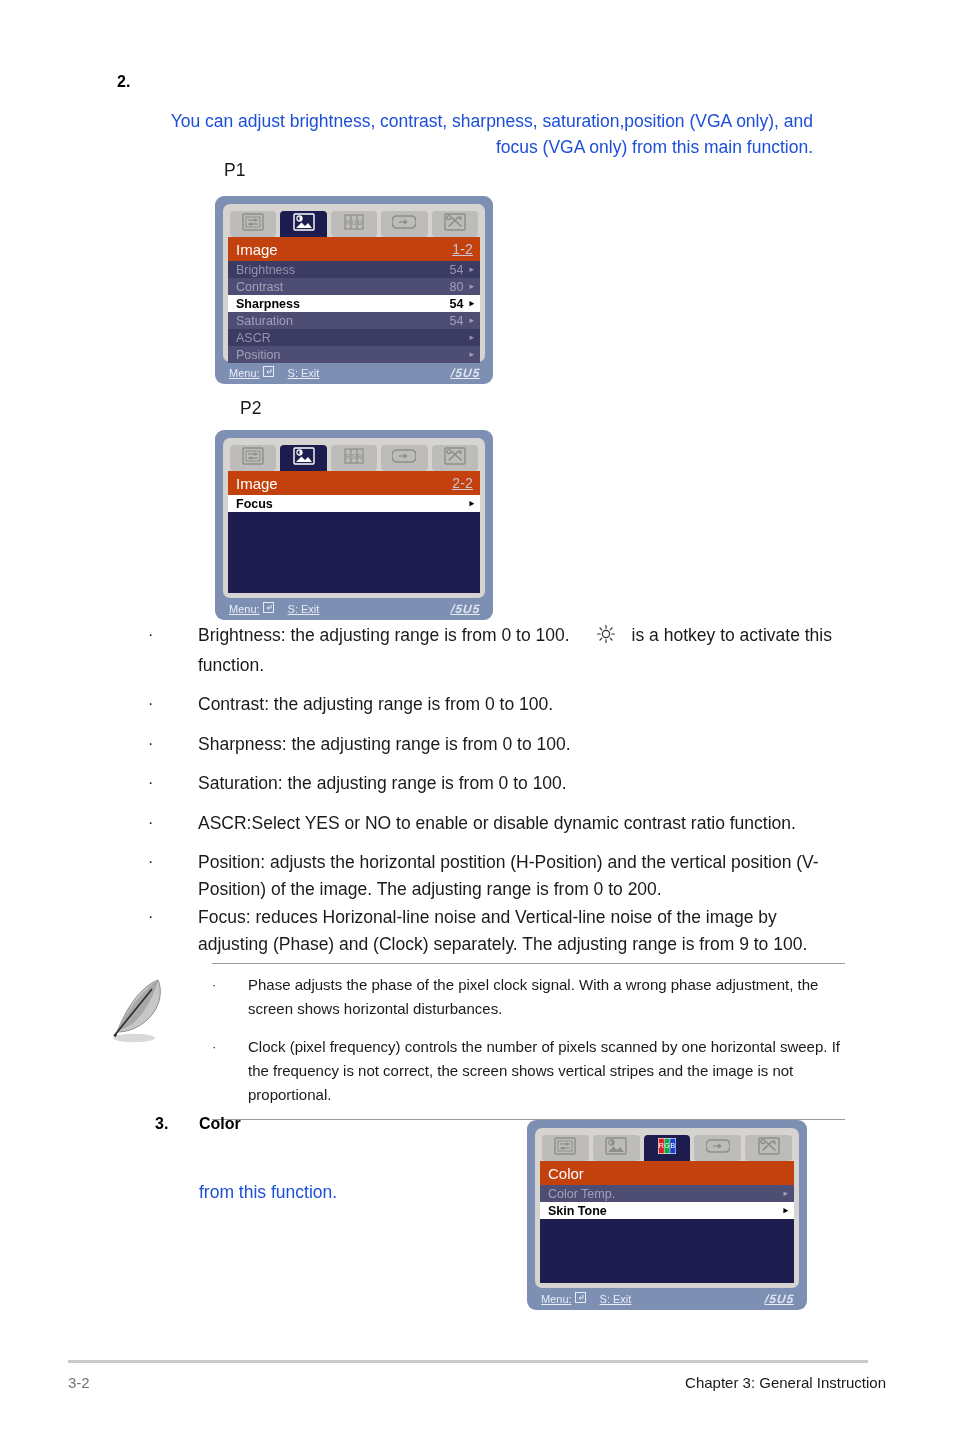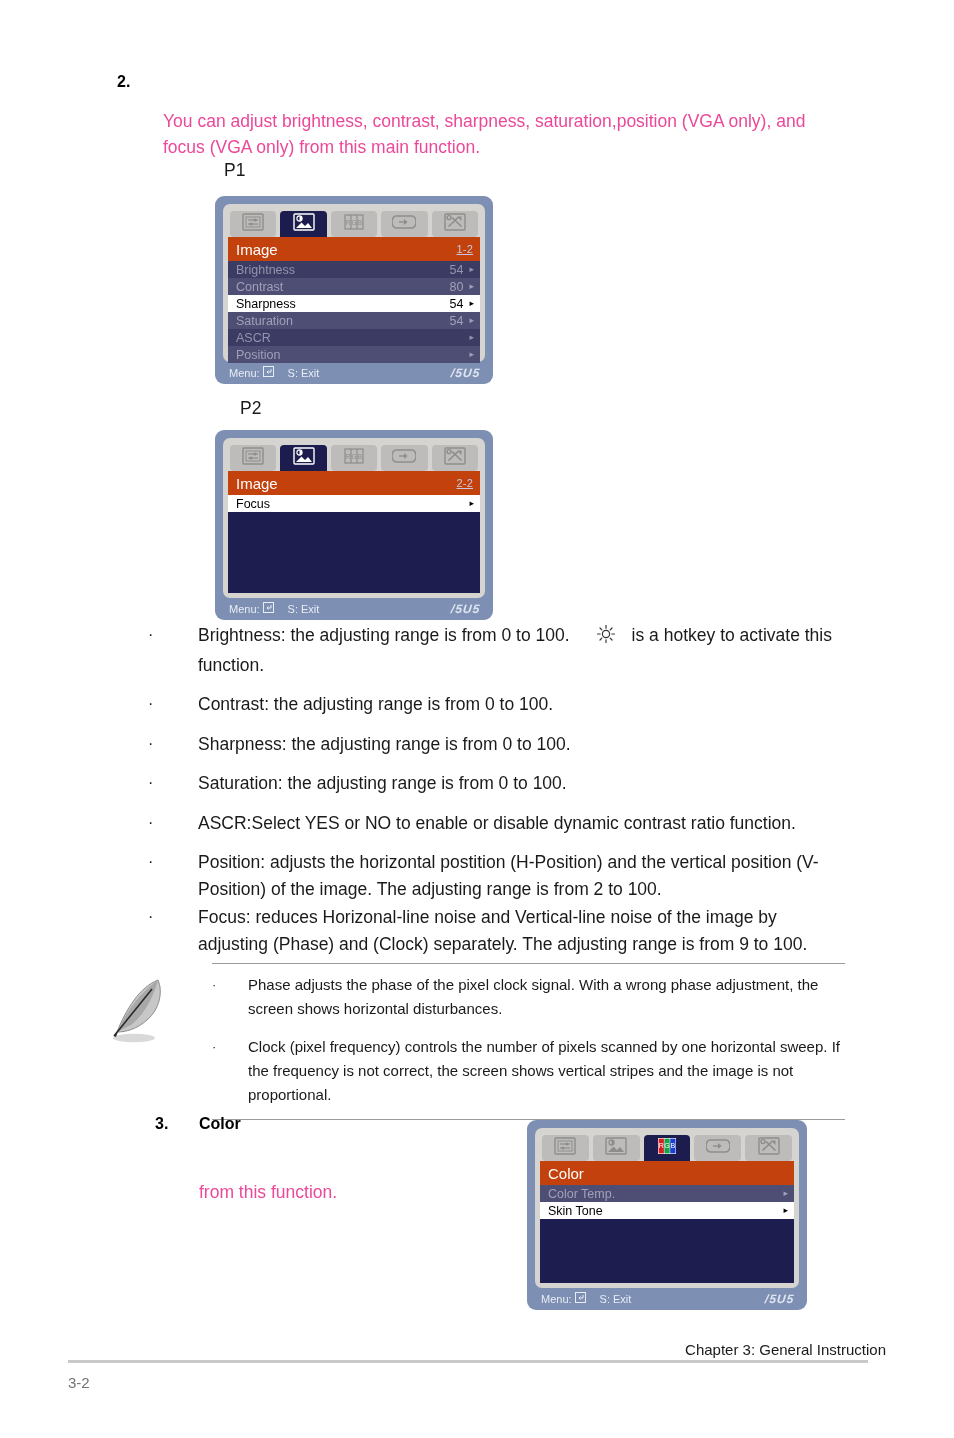--- a/index.html
+++ b/index.html
@@ -24,21 +24,22 @@
   .step-num {
     position: absolute;
     font-size: 16px;
     font-weight: bold;
     color: #000;
   }
   .body-text {
     position: absolute;
     font-size: 17.5px;
     line-height: 26px;
-    color: #ec4899;
+    color: #1d4ed8;
+    text-align: right;
   }
   .label-small {
     position: absolute;
     font-size: 17.5px;
     color: #1a1a1a;
   }
 
   
   .bullets {
     position: absolute;
@@ -125,21 +126,21 @@
   .footer-left {
     position: absolute;
     left: 68px;
     top: 1374px;
     font-size: 15px;
     color: #737373;
   }
   .footer-right {
     position: absolute;
     right: 68px;
-    top: 1341px;
+    top: 1374px;
     font-size: 15px;
     color: #1a1a1a;
   }
 
   
   .osd {
     position: absolute;
     background: #7e8fb4;
     border-radius: 9px;
     box-sizing: border-box;
@@ -184,53 +185,54 @@
     color: #ffffff;
     font-size: 15px;
     height: 24px;
     display: flex;
     align-items: center;
     justify-content: space-between;
     padding: 0 7px 0 8px;
     box-sizing: border-box;
   }
   .osd-title .pg {
-    font-size: 11px;
+    font-size: 14px;
     color: #c8c8dd;
     letter-spacing: 0.2px;
     text-decoration: underline;
   }
   .osd-row {
     height: 17px;
     display: flex;
     align-items: center;
     justify-content: space-between;
     padding: 0 6px 0 8px;
     box-sizing: border-box;
     font-size: 12.5px;
   }
   .osd-row .rv {
     display: flex;
     align-items: center;
     gap: 6px;
   }
   .osd-row.dim-a { background: #3b3b63; color: #9494ad; gap: 18px; }
   .osd-row.dim-b { background: #4e4e75; color: #a0a0b8; }
-  .osd-row.sel   { background: #ffffff; color: #000000; font-weight: normal; }
+  .osd-row.sel   { background: #ffffff; color: #000000; font-weight: bold; }
   .osd-row .arrow { font-size: 9px; line-height: 1; }
   .osd-filler { background: #1d1d4f; }
   .osd-foot {
     height: 21px;
     display: flex;
     align-items: center;
     justify-content: space-between;
     padding: 0 5px 0 6px;
     box-sizing: border-box;
     color: #e8ecf5;
     font-size: 11px;
+    text-decoration: underline;
   }
   .osd-foot-left { display: flex; align-items: center; gap: 14px; }
   .osd-foot-left .mk { display: flex; align-items: center; gap: 3px; }
   .asus-logo {
     font-size: 12px;
     font-weight: bold;
     letter-spacing: 1px;
     color: #dfe5f0;
     font-style: italic;
     transform: skewX(-6deg);
@@ -482,21 +484,21 @@
       <div class="bullet-text">Saturation: the adjusting range is from 0 to 100.</div>
     </div>
 
     <div class="bullet-row">
       <div class="bullet-dot">·</div>
       <div class="bullet-text">ASCR:Select YES or NO to enable or disable dynamic contrast ratio function.</div>
     </div>
 
     <div class="bullet-row bullet-tight">
       <div class="bullet-dot">·</div>
-      <div class="bullet-text">Position: adjusts the horizontal postition (H-Position) and the vertical position (V-Position) of the image. The adjusting range is from 2 to 100.</div>
+      <div class="bullet-text">Position: adjusts the horizontal postition (H-Position) and the vertical position (V-Position) of the image. The adjusting range is from 0 to 200.</div>
     </div>
 
     <div class="bullet-row">
       <div class="bullet-dot">·</div>
       <div class="bullet-text">Focus: reduces Horizonal-line noise and Vertical-line noise of the image by adjusting (Phase) and (Clock) separately. The adjusting range is from 9 to 100.</div>
     </div>
 
   </div>
 
   <div class="note">

